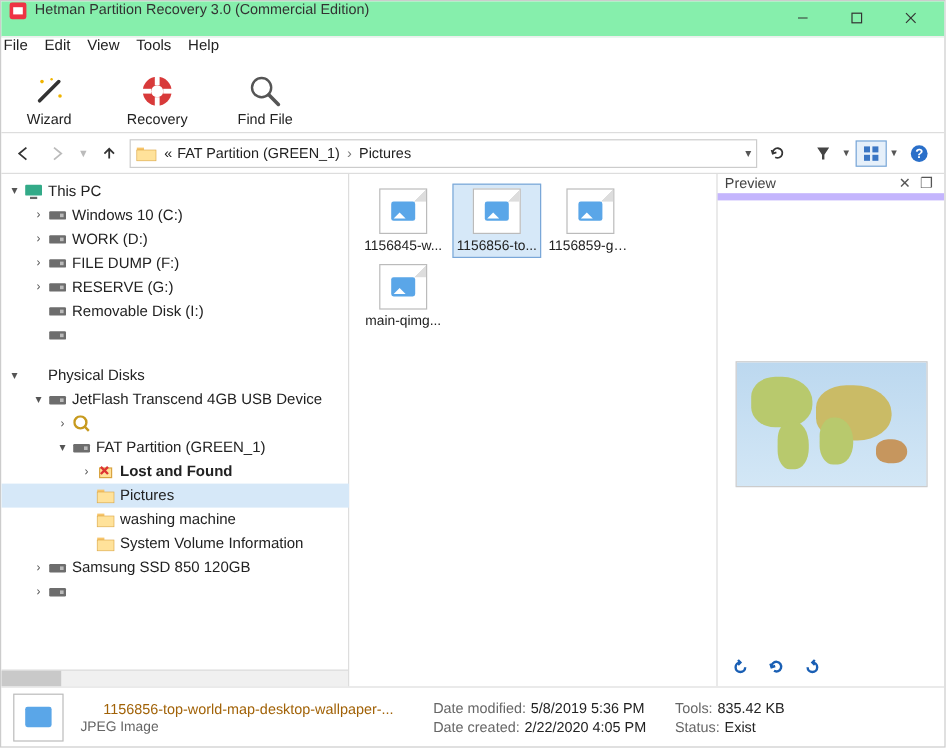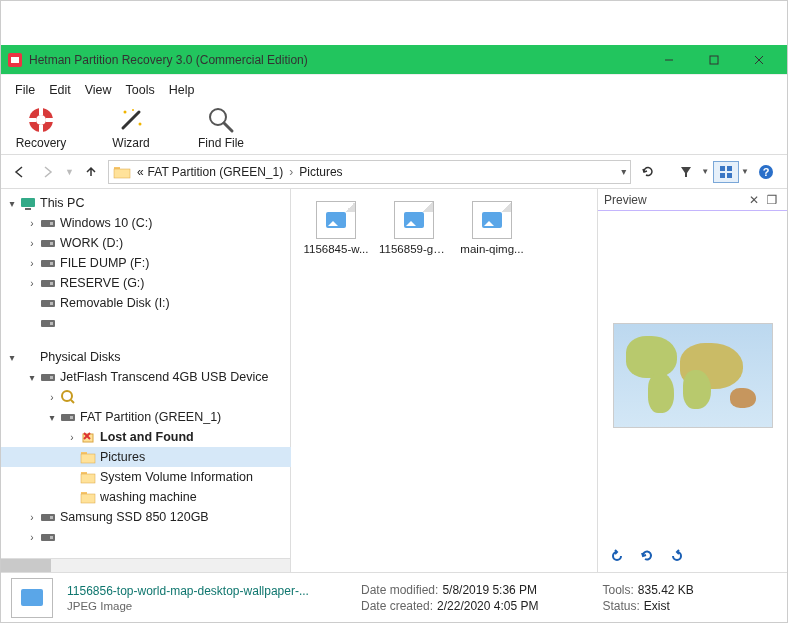--- a/index.html
+++ b/index.html
@@ -1,26 +1,26 @@
 <!DOCTYPE html>
 <html><head>
 <meta charset="utf-8">
 <style>
 * { margin: 0; padding: 0; box-sizing: border-box; font-family: "Segoe UI", Tahoma, sans-serif; }
 body { width: 788px; height: 623px; background: #fff; overflow: hidden; border: 1px solid #ccc; display: flex; flex-direction: column; }
 
 
-.titlebar { height: 30px; display: flex; align-items: center; padding: 0 6px; background: #22c55e; border-bottom: 1px solid #eee; margin-top: 44px; }
+.titlebar { height: 30px; display: flex; align-items: flex-start; padding: 0 6px; background: #86efac; border-bottom: 1px solid #eee; }
 .titlebar .app-icon { width: 16px; height: 16px; margin-right: 6px; }
 .titlebar .title { font-size: 12px; color: #333; flex: 1; }
 .titlebar .win-btns { display: flex; gap: 0; }
 .titlebar .win-btn { width: 45px; height: 28px; display: flex; align-items: center; justify-content: center; color: #555; }
 
 
-.menubar { height: 22px; display: flex; align-items: flex-end; padding: 0 14px; font-size: 12.5px; color: #222; gap: 14px; }
+.menubar { height: 22px; display: flex; align-items: flex-start; padding: 0 2px; font-size: 12.5px; color: #222; gap: 14px; }
 .menubar span { cursor: default; }
 
 
 .toolbar { height: 58px; display: flex; align-items: center; padding: 4px 10px 0; gap: 30px; border-bottom: 1px solid #ddd; }
 .tool-item { display: flex; flex-direction: column; align-items: center; font-size: 12px; color: #222; width: 60px; }
 .tool-item .tool-icon { width: 28px; height: 28px; margin-bottom: 2px; }
 
 
 .navrow { height: 34px; display: flex; align-items: center; padding: 0 8px; gap: 6px; border-bottom: 1px solid #ddd; }
 .navrow .arrow-btn { width: 22px; height: 22px; display: flex; align-items: center; justify-content: center; color: #555; }
@@ -52,36 +52,36 @@
 .filegrid { flex: 1; padding: 8px; display: flex; flex-wrap: wrap; align-content: flex-start; gap: 1px 4px; }
 .file-item { width: 74px; display: flex; flex-direction: column; align-items: center; font-size: 11.5px; text-align: center; padding: 4px 2px; }
 .file-item.selected { background: #d6e8f8; border: 1px solid #7aa7d8; padding: 3px 1px; }
 .file-thumb { width: 40px; height: 38px; border: 1px solid #bbb; background: #fff; display: flex; align-items: center; justify-content: center; margin-bottom: 4px; position: relative; }
 .file-thumb .corner { position: absolute; top: 0; right: 0; width: 10px; height: 10px; background: linear-gradient(135deg, transparent 50%, #ddd 50%); }
 .file-thumb .pic { width: 20px; height: 16px; background: #5aa6e8; border-radius: 2px; position: relative; }
 .file-thumb .pic::after { content:""; position:absolute; bottom:2px; left:2px; width:0; height:0; border-left:5px solid transparent; border-right:5px solid transparent; border-bottom:5px solid #fff; }
 .file-name { width: 100%; overflow: hidden; text-overflow: ellipsis; white-space: nowrap; color: #222; }
 
 .preview { width: 190px; border-left: 1px solid #ddd; display: flex; flex-direction: column; }
-.preview-hdr { height: 22px; display: flex; align-items: center; padding: 0 6px; font-size: 12px; color: #444; border-bottom: 1px solid #c4b5fd; }
+.preview-hdr { height: 22px; display: flex; align-items: center; padding: 0 6px; font-size: 12px; color: #444; border-bottom: 6px solid #c4b5fd; }
 .preview-hdr .title { flex: 1; }
 .preview-hdr .pbtn { width: 18px; text-align: center; color: #555; }
 .preview-body { flex: 1; display: flex; align-items: center; justify-content: center; padding: 8px; }
 .preview-img { width: 160px; height: 105px; background: #e8f0f8; border: 1px solid #ccc; position: relative; overflow: hidden; }
 .preview-controls { height: 32px; display: flex; align-items: center; padding: 0 10px; gap: 12px; }
 .pctl { width: 18px; height: 18px; color: #1a5fb4; display:flex; align-items:center; justify-content:center; }
 
 
 .statusbar { height: 50px; border-top: 1px solid #ddd; display: flex; align-items: center; padding: 4px 10px; font-size: 12px; color: #333; gap: 14px; }
 .status-thumb { width: 42px; height: 40px; border: 1px solid #bbb; display:flex; align-items:center; justify-content:center; background:#fff; position:relative; }
 .status-thumb .pic2 { width: 22px; height: 17px; background:#5aa6e8; border-radius:2px; }
 .status-main { display:flex; flex-direction:column; gap:2px; min-width: 280px; }
-.status-main .fn { color: #0f766e; }
+.status-main .fn { color: #a16207; text-align: center; }
 .status-main .ft { color: #666; font-size: 11.5px; }
-.status-cols { display:flex; gap: 64px; }
+.status-cols { display:flex; gap: 24px; }
 .status-col { display:flex; flex-direction:column; gap:2px; font-size: 12px; }
 .status-col .lbl { color: #666; }
 .status-col .val { color: #222; }
 .status-pair { display:flex; gap:4px; }
 
 
 svg { display: block; }
 .folder-svg rect.tab { fill: #f7c56b; }
 .folder-svg rect.body { fill: #ffe29a; stroke:#d9a441; stroke-width:0.5; }
 .disk-svg rect { fill:#6d6d6d; }
@@ -125,37 +125,37 @@
   <span>File</span>
   <span>Edit</span>
   <span>View</span>
   <span>Tools</span>
   <span>Help</span>
 </div>
 
 <div class="toolbar">
   <div class="tool-item">
     <svg class="tool-icon" viewBox="0 0 28 28">
+        <line x1="6" y1="22" x2="22" y2="6" stroke="#333" stroke-width="3" stroke-linecap="round"></line>
+        <circle cx="8" cy="6" r="1.5" fill="#f0b400"></circle>
+        <circle cx="23" cy="18" r="1.5" fill="#f0b400"></circle>
+        <circle cx="16" cy="4" r="1" fill="#f0b400"></circle>
+      </svg>
+    <span>Wizard</span>
+  </div>
+  <div class="tool-item">
+    <svg class="tool-icon" viewBox="0 0 28 28">
         <circle cx="14" cy="14" r="12" fill="#d83a3a"></circle>
         <circle cx="14" cy="14" r="5" fill="#fff"></circle>
         <rect x="12" y="1" width="4" height="8" fill="#fff"></rect>
         <rect x="12" y="19" width="4" height="8" fill="#fff"></rect>
         <rect x="1" y="12" width="8" height="4" fill="#fff"></rect>
         <rect x="19" y="12" width="8" height="4" fill="#fff"></rect>
       </svg>
     <span>Recovery</span>
-  </div>
-  <div class="tool-item">
-    <svg class="tool-icon" viewBox="0 0 28 28">
-        <line x1="6" y1="22" x2="22" y2="6" stroke="#333" stroke-width="3" stroke-linecap="round"></line>
-        <circle cx="8" cy="6" r="1.5" fill="#f0b400"></circle>
-        <circle cx="23" cy="18" r="1.5" fill="#f0b400"></circle>
-        <circle cx="16" cy="4" r="1" fill="#f0b400"></circle>
-      </svg>
-    <span>Wizard</span>
   </div>
   <div class="tool-item">
     <svg class="tool-icon" viewBox="0 0 28 28">
         <circle cx="11" cy="11" r="8" fill="none" stroke="#555" stroke-width="2"></circle>
         <line x1="17" y1="17" x2="25" y2="25" stroke="#555" stroke-width="3" stroke-linecap="round"></line>
       </svg>
     <span>Find File</span>
   </div>
 </div>
 
@@ -358,31 +358,31 @@
           <span class="lbl">Pictures</span>
         </div>
     <div class="tree-row">
           <span class="sp" style="width:78px"></span>
           <span class="ticon">
             <svg class="folder-svg" width="16" height="13">
               <rect class="tab" x="1" y="1" width="6" height="3"></rect>
               <rect class="body" x="1" y="3" width="14" height="9"></rect>
             </svg>
           </span>
-          <span class="lbl">System Volume Information</span>
+          <span class="lbl">washing machine</span>
         </div>
     <div class="tree-row">
           <span class="sp" style="width:78px"></span>
           <span class="ticon">
             <svg class="folder-svg" width="16" height="13">
               <rect class="tab" x="1" y="1" width="6" height="3"></rect>
               <rect class="body" x="1" y="3" width="14" height="9"></rect>
             </svg>
           </span>
-          <span class="lbl">washing machine</span>
+          <span class="lbl">System Volume Information</span>
         </div>
     <div class="tree-row">
           <span class="sp" style="width:24px"></span>
           <span class="exp">›</span>
           <span class="ticon">
             <svg class="disk-svg" width="16" height="12">
               <rect x="1" y="3" width="14" height="7" rx="1"></rect>
               <rect class="slot" x="10" y="5" width="3" height="3"></rect>
             </svg>
           </span>
@@ -405,20 +405,27 @@
   </div>
 
   <div class="files">
     <div class="filegrid">
       <div class="file-item">
         <div class="file-thumb">
             <div class="corner"></div>
             <div class="pic"></div>
           </div>
         <div class="file-name">1156845-w...</div>
+      </div>
+      <div class="file-item selected">
+        <div class="file-thumb">
+            <div class="corner"></div>
+            <div class="pic"></div>
+          </div>
+        <div class="file-name">1156856-to...</div>
       </div>
       <div class="file-item">
         <div class="file-thumb">
             <div class="corner"></div>
             <div class="pic"></div>
           </div>
         <div class="file-name">1156859-go...</div>
       </div>
       <div class="file-item">
         <div class="file-thumb">

